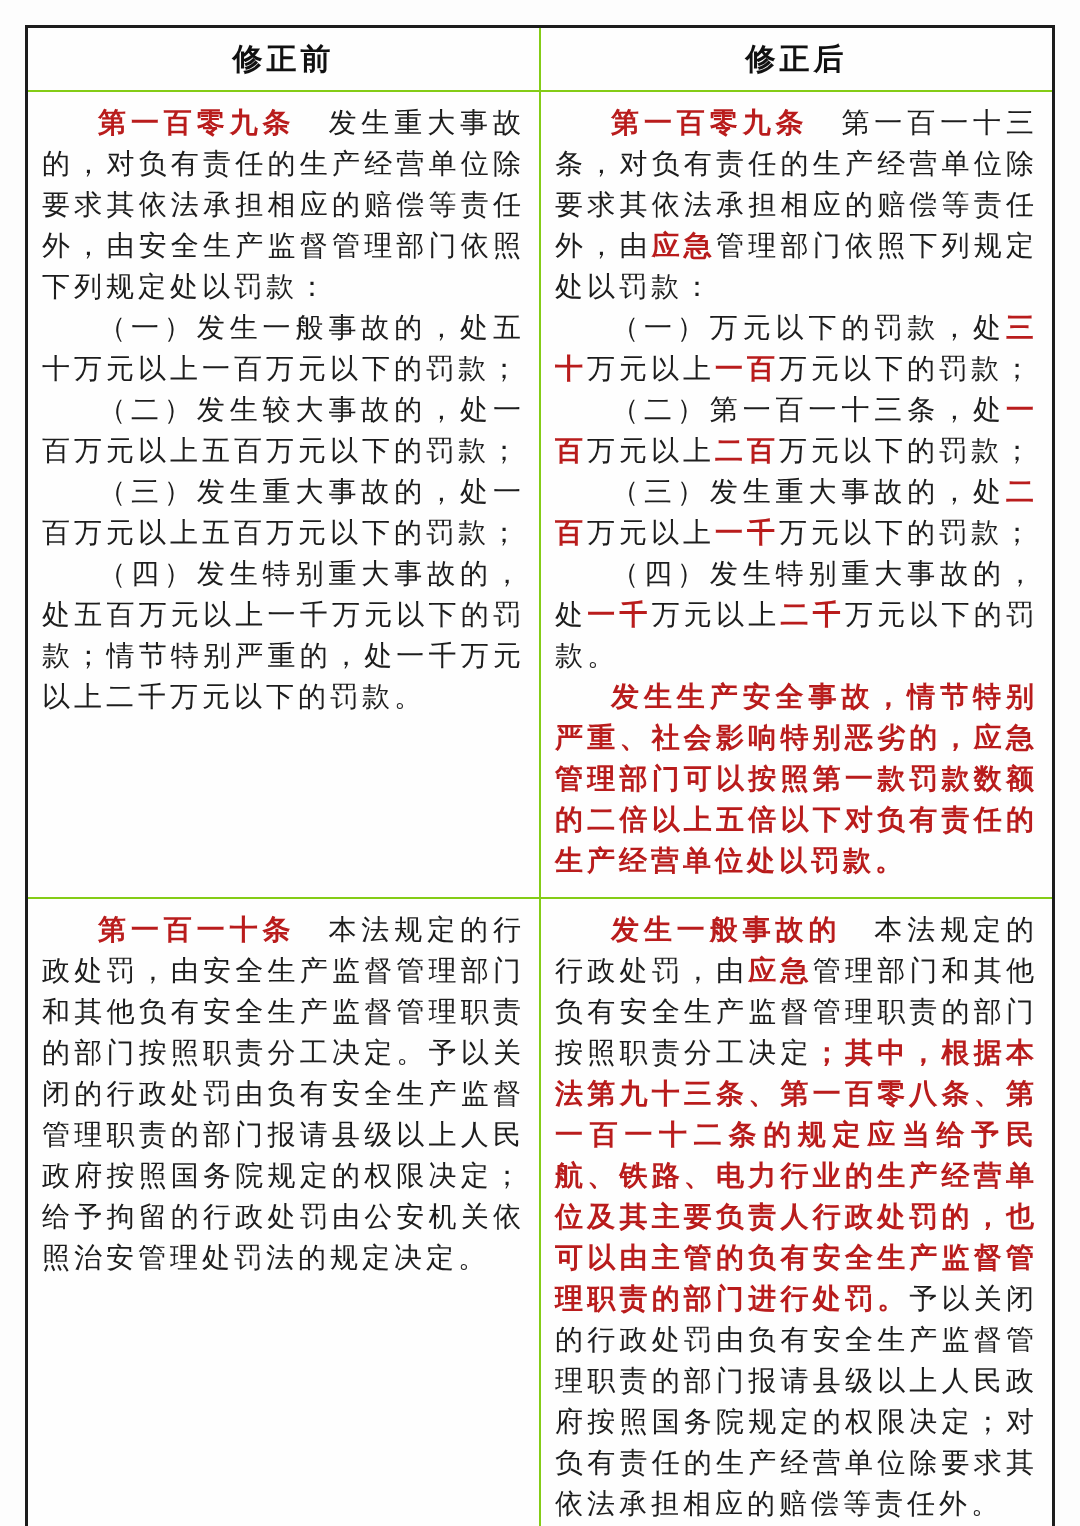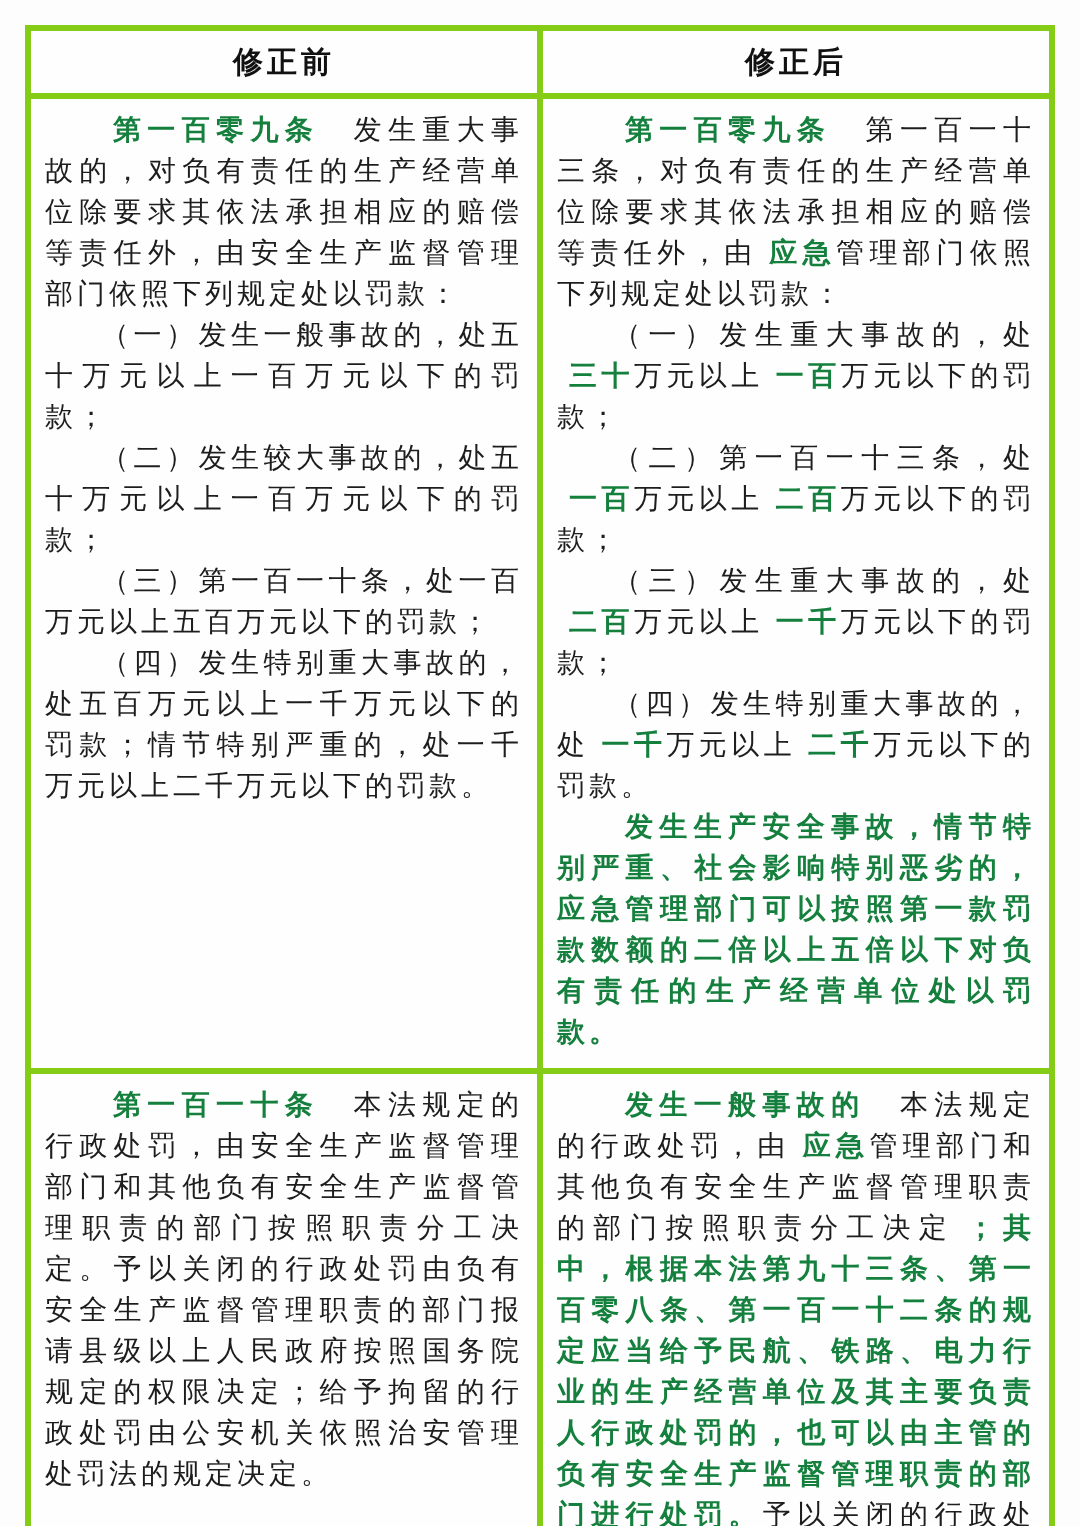--- a/index.html
+++ b/index.html
@@ -22,21 +22,21 @@
   }
   table.cmp {
     width: 1030px;
     margin: 0 auto;
     border-collapse: collapse;
     table-layout: fixed;
     border: 3px solid #1c1c1c;
     background: #fefefe;
   }
   table.cmp th, table.cmp td {
-    border: 6px solid #84cc16;
+    border: 2px solid #84cc16;
     width: 50%;
   }
   table.cmp th {
     height: 60px;
     font-size: 30px;
     font-weight: 700;
     letter-spacing: 4px;
     text-align: center;
     vertical-align: middle;
     font-family: "Liberation Sans", sans-serif;
@@ -52,47 +52,46 @@
     line-height: 41px;
     letter-spacing: 4px;
     text-align: justify;
     text-justify: inter-character;
     text-indent: 2em;
     color: #1d1d1d;
   }
   .hl {
     font-weight: 700;
     font-family: "Liberation Sans", sans-serif;
-    color: #15803d;
-    margin-left: 12px;
+    color: #b91c1c;
   }
 </style>
 </head>
 <body>
 
 <div class="page">
   <table class="cmp">
     <thead>
       <tr>
         <th>修正前</th>
         <th>修正后</th>
       </tr>
     </thead>
     <tbody id="cmp-body">
         <tr>
           <td>
             <p><span class="hl">第一百零九条</span><span>　发生重大事故的，对负有责任的生产经营单位除要求其依法承担相应的赔偿等责任外，由安全生产监督管理部门依照下列规定处以罚款：</span></p>
             <p><span>（一）发生一般事故的，处五十万元以上一百万元以下的罚款；</span></p>
-            <p><span>（二）发生较大事故的，处五十万元以上一百万元以下的罚款；</span></p>
-            <p><span>（三）第一百一十条，处一百万元以上五百万元以下的罚款；</span></p>
+            <p><span>（二）发生较大事故的，处一百万元以上五百万元以下的罚款；</span></p>
+            <p><span>（三）发生重大事故的，处一百万元以上五百万元以下的罚款；</span></p>
             <p><span>（四）发生特别重大事故的，处五百万元以上一千万元以下的罚款；情节特别严重的，处一千万元以上二千万元以下的罚款。</span></p>
           </td>
           <td>
             <p><span class="hl">第一百零九条</span><span>　第一百一十三条，对负有责任的生产经营单位除要求其依法承担相应的赔偿等责任外，由</span><span class="hl">应急</span><span>管理部门依照下列规定处以罚款：</span></p>
-            <p><span>（一）发生重大事故的，处</span><span class="hl">三十</span><span>万元以上</span><span class="hl">一百</span><span>万元以下的罚款；</span></p>
+            <p><span>（一）万元以下的罚款，处</span><span class="hl">三十</span><span>万元以上</span><span class="hl">一百</span><span>万元以下的罚款；</span></p>
             <p><span>（二）第一百一十三条，处</span><span class="hl">一百</span><span>万元以上</span><span class="hl">二百</span><span>万元以下的罚款；</span></p>
             <p><span>（三）发生重大事故的，处</span><span class="hl">二百</span><span>万元以上</span><span class="hl">一千</span><span>万元以下的罚款；</span></p>
             <p><span>（四）发生特别重大事故的，处</span><span class="hl">一千</span><span>万元以上</span><span class="hl">二千</span><span>万元以下的罚款。</span></p>
             <p><span class="hl">发生生产安全事故，情节特别严重、社会影响特别恶劣的，应急管理部门可以按照第一款罚款数额的二倍以上五倍以下对负有责任的生产经营单位处以罚款。</span></p>
           </td>
         </tr>
         <tr>
           <td>
             <p><span class="hl">第一百一十条</span><span>　本法规定的行政处罚，由安全生产监督管理部门和其他负有安全生产监督管理职责的部门按照职责分工决定。予以关闭的行政处罚由负有安全生产监督管理职责的部门报请县级以上人民政府按照国务院规定的权限决定；给予拘留的行政处罚由公安机关依照治安管理处罚法的规定决定。</span></p>
           </td>

